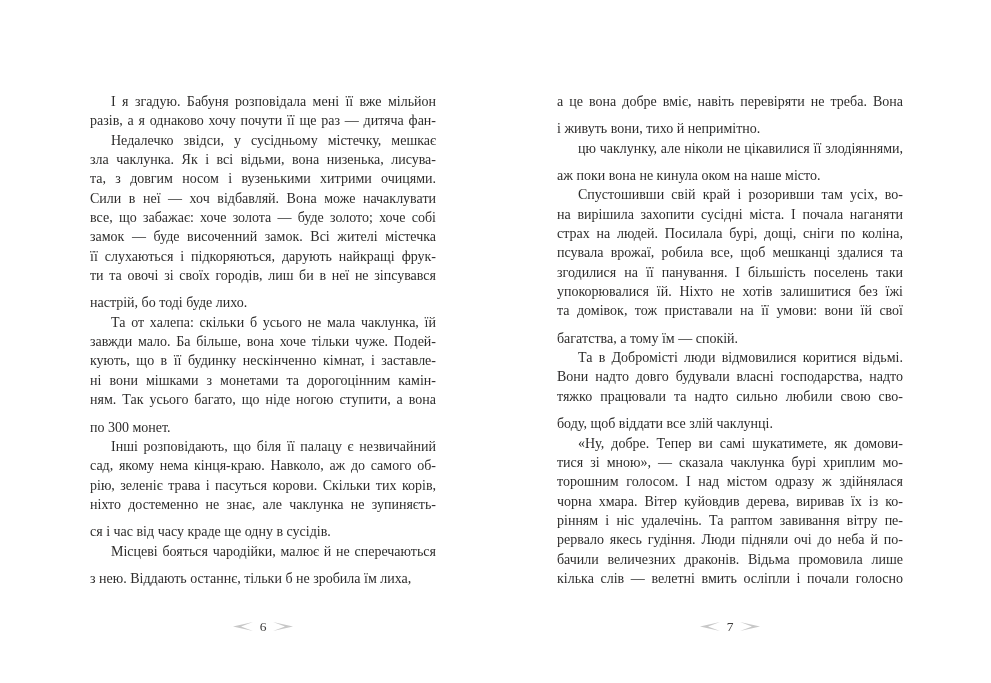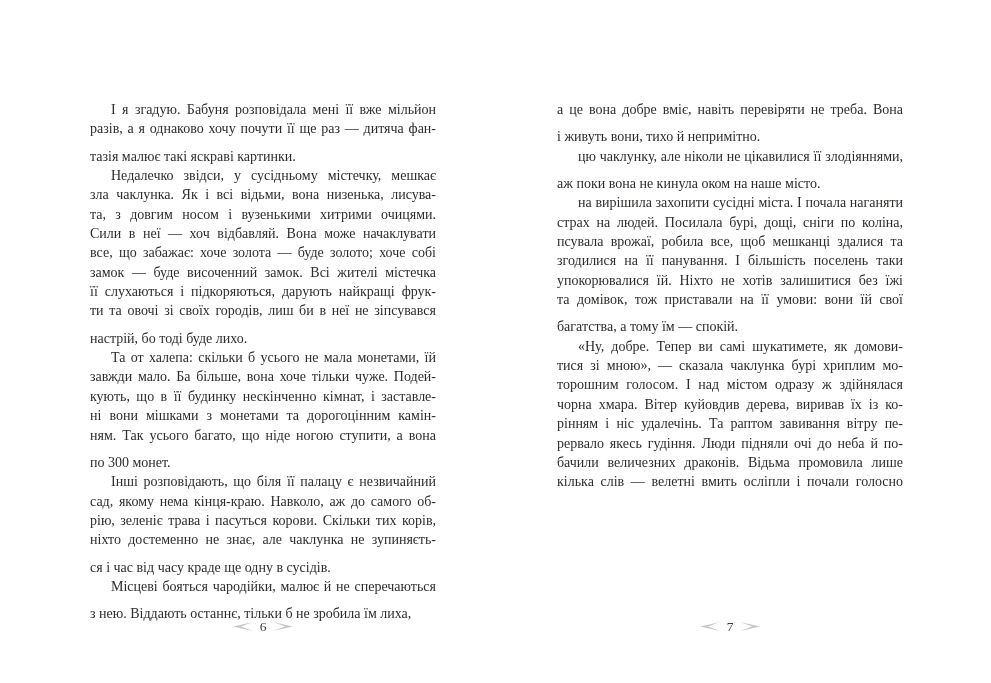--- a/index.html
+++ b/index.html
@@ -23,21 +23,21 @@
   .page {
     position: absolute;
     top: 0;
     width: 346px;
     height: 683px;
   }
   .page-left  { left: 90px; }
   .page-right { left: 557px; }
   .text-column {
     position: absolute;
-    top: 100px;
+    top: 92px;
     left: 0;
     width: 346px;
     font-family: Liberation Serif, serif;
   }
   .para { margin: 0; padding: 0; }
   .line {
     height: 19.35px;
     line-height: 19.35px;
     font-size: 14px;
     letter-spacing: 0px;
@@ -77,35 +77,34 @@
 </head>
 <body>
 
 <div class="spread">
 
   <section class="page page-left">
     <div class="text-column">
         <div class="para indent">
           <div class="line">І я згадую. Бабуня розповідала мені її вже мільйон</div>
           <div class="line">разів, а я однаково хочу почути її ще раз — дитяча фан-</div>
-          <div class="line last">тазія малює такі яскраві картинки.</div>
         </div>
         <div class="para indent">
           <div class="line">Недалечко звідси, у сусідньому містечку, мешкає</div>
           <div class="line">зла чаклунка. Як і всі відьми, вона низенька, лисува-</div>
           <div class="line">та, з довгим носом і вузенькими хитрими очицями.</div>
           <div class="line">Сили в неї — хоч відбавляй. Вона може начаклувати</div>
           <div class="line">все, що забажає: хоче золота — буде золото; хоче собі</div>
           <div class="line">замок — буде височенний замок. Всі жителі містечка</div>
           <div class="line">її слухаються і підкоряються, дарують найкращі фрук-</div>
           <div class="line">ти та овочі зі своїх городів, лиш би в неї не зіпсувався</div>
           <div class="line last">настрій, бо тоді буде лихо.</div>
         </div>
         <div class="para indent">
-          <div class="line">Та от халепа: скільки б усього не мала монетами, їй</div>
+          <div class="line">Та от халепа: скільки б усього не мала чаклунка, їй</div>
           <div class="line">завжди мало. Ба більше, вона хоче тільки чуже. Подей-</div>
           <div class="line">кують, що в її будинку нескінченно кімнат, і заставле-</div>
           <div class="line">ні вони мішками з монетами та дорогоцінним камін-</div>
           <div class="line">ням. Так усього багато, що ніде ногою ступити, а вона</div>
           <div class="line last">по 300 монет.</div>
         </div>
         <div class="para indent">
           <div class="line">Інші розповідають, що біля її палацу є незвичайний</div>
           <div class="line">сад, якому нема кінця-краю. Навколо, аж до самого об-</div>
           <div class="line">рію, зеленіє трава і пасуться корови. Скільки тих корів,</div>
@@ -136,27 +135,34 @@
     <div class="text-column">
         <div class="para">
           <div class="line">а це вона добре вміє, навіть перевіряти не треба. Вона</div>
           <div class="line last">і живуть вони, тихо й непримітно.</div>
         </div>
         <div class="para indent">
           <div class="line">цю чаклунку, але ніколи не цікавилися її злодіяннями,</div>
           <div class="line last">аж поки вона не кинула оком на наше місто.</div>
         </div>
         <div class="para indent">
+          <div class="line">Спустошивши свій край і розоривши там усіх, во-</div>
           <div class="line">на вирішила захопити сусідні міста. І почала наганяти</div>
           <div class="line">страх на людей. Посилала бурі, дощі, сніги по коліна,</div>
           <div class="line">псувала врожаї, робила все, щоб мешканці здалися та</div>
           <div class="line">згодилися на її панування. І більшість поселень таки</div>
           <div class="line">упокорювалися їй. Ніхто не хотів залишитися без їжі</div>
           <div class="line">та домівок, тож приставали на її умови: вони їй свої</div>
           <div class="line last">багатства, а тому їм — спокій.</div>
+        </div>
+        <div class="para indent">
+          <div class="line">Та в Добромісті люди відмовилися коритися відьмі.</div>
+          <div class="line">Вони надто довго будували власні господарства, надто</div>
+          <div class="line">тяжко працювали та надто сильно любили свою сво-</div>
+          <div class="line last">боду, щоб віддати все злій чаклунці.</div>
         </div>
         <div class="para indent">
           <div class="line">«Ну, добре. Тепер ви самі шукатимете, як домови-</div>
           <div class="line">тися зі мною», — сказала чаклунка бурі хриплим мо-</div>
           <div class="line">торошним голосом. І над містом одразу ж здійнялася</div>
           <div class="line">чорна хмара. Вітер куйовдив дерева, виривав їх із ко-</div>
           <div class="line">рінням і ніс удалечінь. Та раптом завивання вітру пе-</div>
           <div class="line">рервало якесь гудіння. Люди підняли очі до неба й по-</div>
           <div class="line">бачили величезних драконів. Відьма промовила лише</div>
           <div class="line">кілька слів — велетні вмить осліпли і почали голосно</div>

